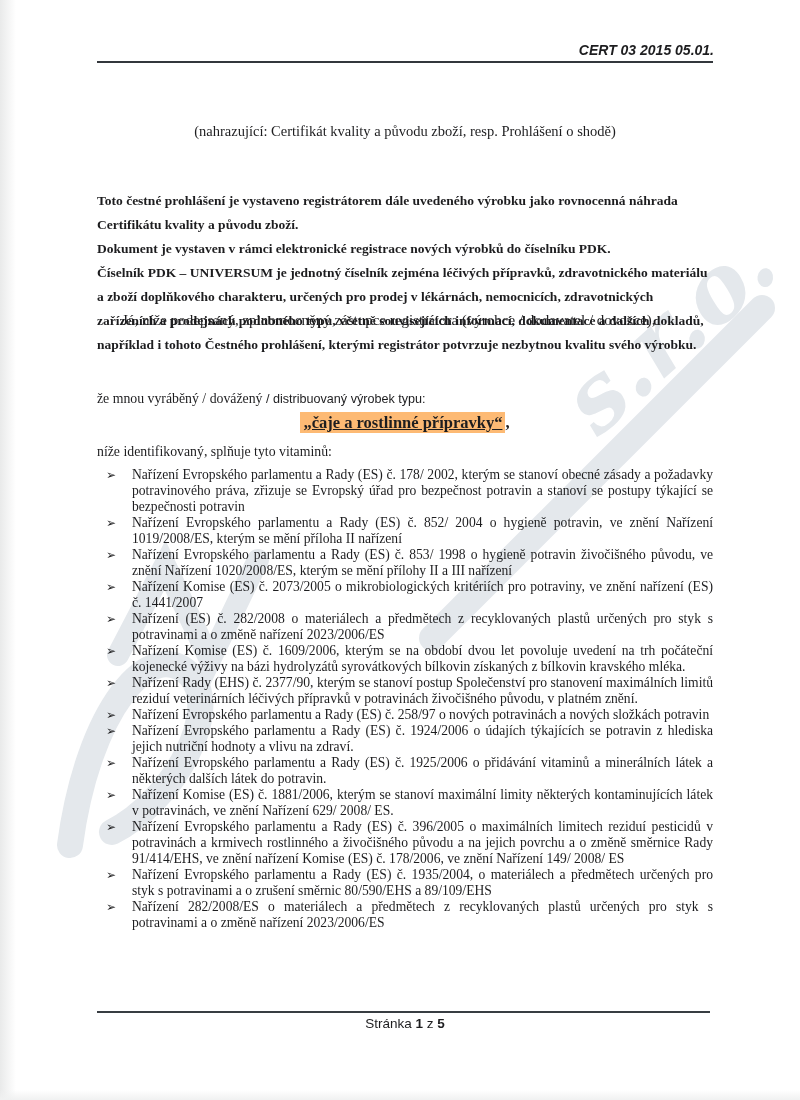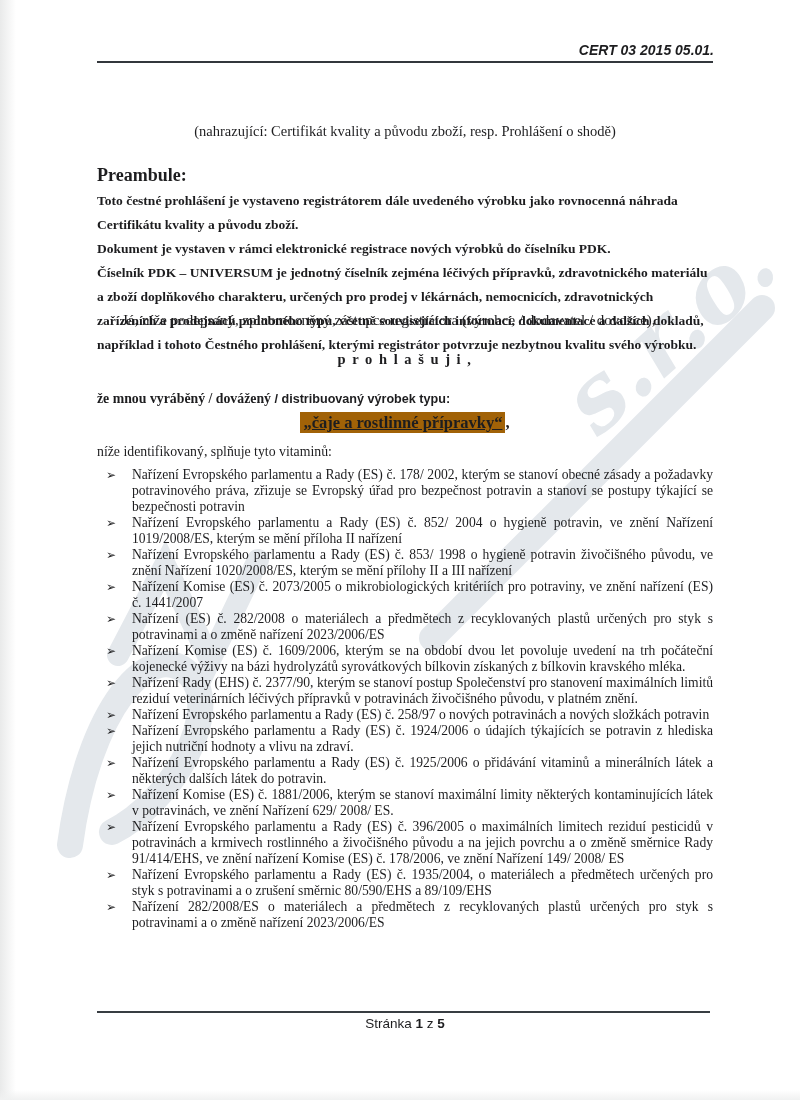--- a/index.html
+++ b/index.html
@@ -32,25 +32,25 @@
               font-weight: bold; font-size: 25px; letter-spacing: .5px; }
   .subtitle { top: 123px; text-align: center; font-weight: normal; font-size: 14.5px; }
 
   .pre-h { top: 165px; font-weight: bold; font-size: 18px; }
   .pre-b { top: 189px; font-weight: bold; font-size: 13.5px; line-height: 24px;
            white-space: pre-line; }
 
   .intro { top: 312px; left: 122px; width: 591px; font-size: 15px; }
   .verb  { top: 351px; text-align: center; font-weight: bold; font-size: 14.5px;
            letter-spacing: 1.5px; }
-  .lead  { top: 391px; font-size: 13.8px; font-weight: bold; }
+  .lead  { top: 391px; font-size: 13.8px; }
   .lead .sans { font-family: "Liberation Sans", sans-serif; font-size: 12.6px; }
 
   .product-line { top: 413px; text-align: center; font-size: 16.5px; font-weight: bold; }
-  .product-line .hl { background: #a16207; text-decoration: underline; padding: 1px 3px; }
+  .product-line .hl { background: #fdba74; text-decoration: underline; padding: 1px 3px; }
   .product-line .comma { text-decoration: underline; }
 
   .follow { top: 444px; font-size: 13.8px; }
 
   .reqs { top: 467px; left: 106px; width: 607px; list-style: none; margin: 0; padding: 0; }
   .req  { position: relative; padding-left: 26px; text-align: justify;
           font-size: 13.6px; line-height: 16px; }
   .req .marker { position: absolute; left: 0; top: 0; font-size: 12px;
                  font-family: "DejaVu Sans", sans-serif; }
   .req .b, .b { font-weight: normal; }
@@ -75,31 +75,29 @@
   </svg>
 
   <div class="abs edge-left"></div>
   <div class="abs edge-bottom"></div>
 
   <div class="abs hdr-code">CERT 03 2015 05.01.</div>
   <div class="abs col hdr-rule"></div>
 
   <div class="abs col subtitle">(nahrazující: Certifikát kvality a původu zboží, resp. Prohlášení o shodě)</div>
 
-  <div class="abs col pre-h">Preambule:</div>
   <div class="abs col pre-b">Toto čestné prohlášení je vystaveno registrátorem dále uvedeného výrobku jako rovnocenná náhrada
 Certifikátu kvality a původu zboží.
 Dokument je vystaven v rámci elektronické registrace nových výrobků do číselníku PDK.
 Číselník PDK – UNIVERSUM je jednotný číselník zejména léčivých přípravků, zdravotnického materiálu
 a zboží doplňkového charakteru, určených pro prodej v lékárnách, nemocnicích, zdravotnických
 zařízeních a prodejnách podobného typu, včetně souvisejících informací, dokumentace a dalších dokladů,
 například i tohoto Čestného prohlášení, kterými registrátor potvrzuje nezbytnou kvalitu svého výrobku.</div>
 
   <div class="abs intro">Já, níže podepsaný, zplnomocněný zástupce registrátora (výrobce / dodavatel / dovozce),</div>
-  <div class="abs col verb">p r o h l a š u j i ,</div>
   <div class="abs col lead">
     <span>že mnou vyráběný / dovážený  </span><span class="sans">/ distribuovaný výrobek typu:</span>
   </div>
   <div class="abs col product-line">
     <span class="hl">„čaje a rostlinné přípravky“</span><span class="comma">,</span>
   </div>
   <div class="abs col follow">níže identifikovaný, splňuje tyto vitaminů:</div>
 
   <ul class="abs reqs">
     <li class="req"><span class="marker">➢</span><span class="req-text"><span class="b">Nařízení Evropského parlamentu a Rady (ES) č. 178/ 2002</span><span>, kterým se stanoví obecné zásady a požadavky potravinového práva, zřizuje se Evropský úřad pro bezpečnost potravin a stanoví se postupy týkající se bezpečnosti potravin</span></span></li>

